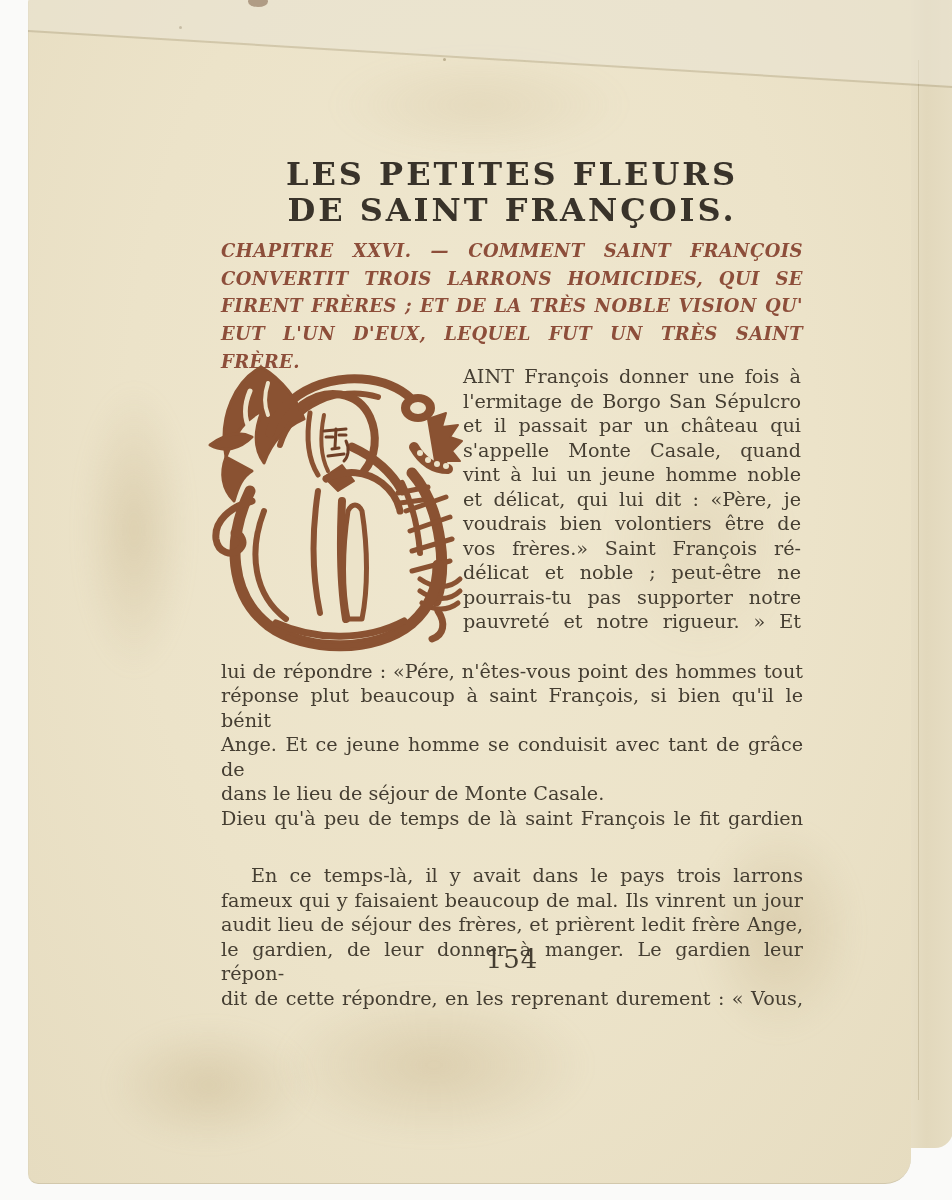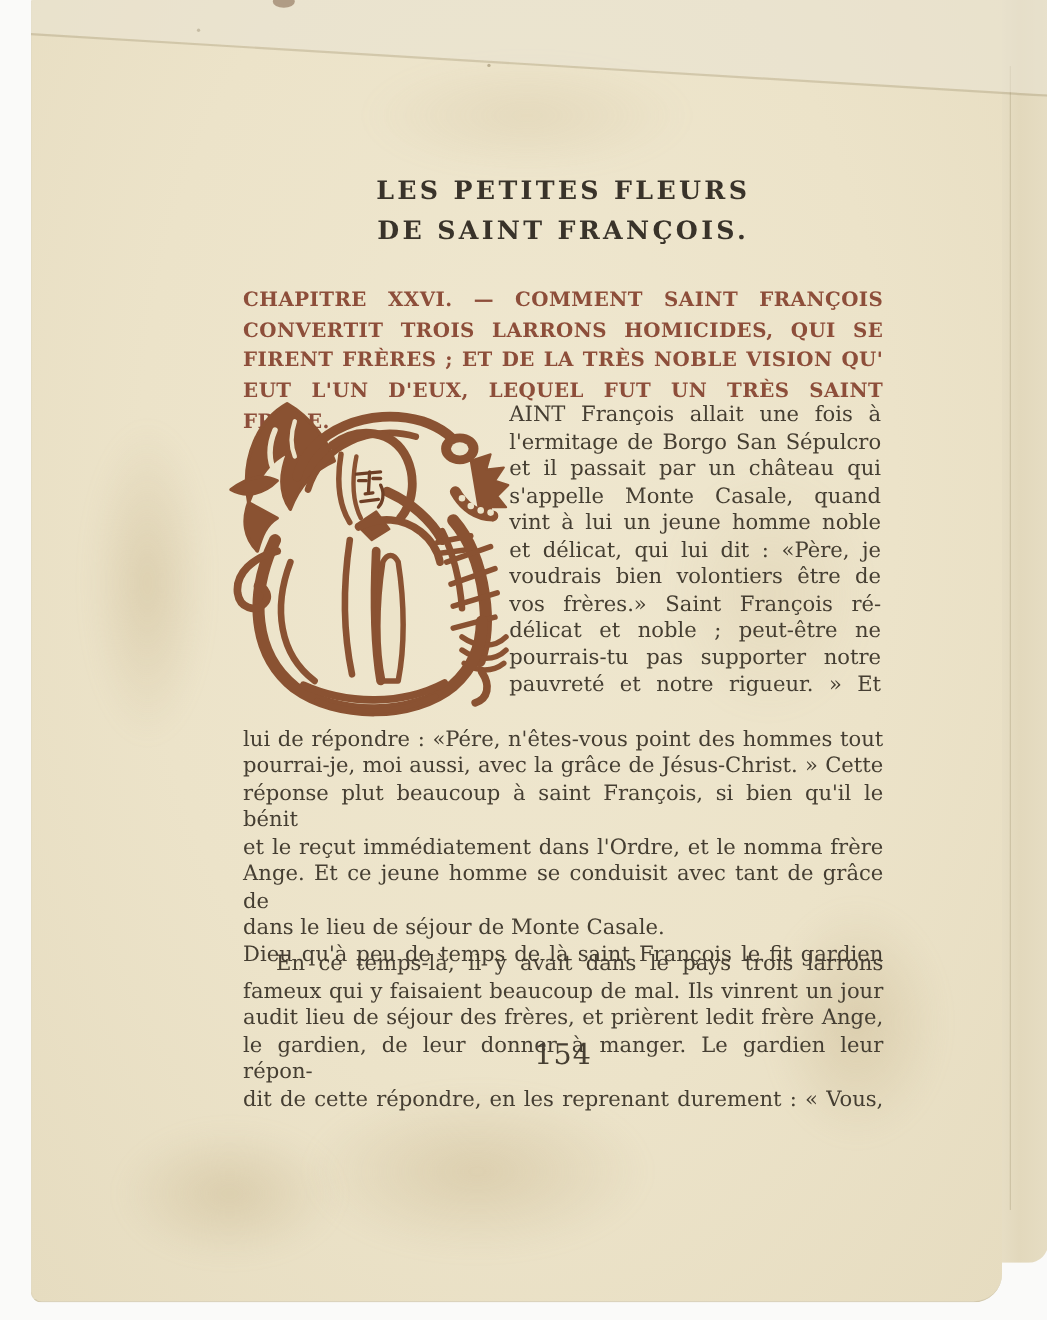--- a/index.html
+++ b/index.html
@@ -35,23 +35,23 @@
   
   .ghost{position:absolute;border-radius:50%;filter:blur(9px);pointer-events:none;
     background:radial-gradient(closest-side,rgba(185,163,118,.30),rgba(185,163,118,0) 72%);}
 
   .speck{position:absolute;width:3px;height:3px;border-radius:50%;background:#8b7b58;opacity:.8;}
   .top-blob{position:absolute;left:219px;top:-4px;width:20px;height:11px;border-radius:50%;
     background:#6b4526;}
 
   
   .title-line{position:absolute;left:192px;width:582px;text-align:center;color:#39332a;
-    font-size:23px;font-weight:bold;letter-spacing:3px;line-height:36px;}
-  .heading{position:absolute;left:192px;top:259px;width:582px;color:var(--heading);
-    font-size:18px;font-weight:bold;line-height:27.7px;letter-spacing:.4px;}
+    font-size:32px;font-weight:bold;letter-spacing:3px;line-height:36px;}
+  .heading{position:absolute;left:192px;top:237px;width:582px;color:var(--heading);
+    font-size:18px;font-weight:bold;line-height:27.7px;letter-spacing:.4px;font-style:italic;}
   .heading .hl{text-align:justify;text-align-last:justify;}
   .body-col{position:absolute;color:var(--ink);font-size:19.2px;line-height:24.55px;}
   .p-narrow{left:434px;top:365px;width:338px;}
   .p-full{left:192px;top:659.6px;width:582px;}
   .p-two{left:192px;top:864px;width:582px;}
   .bl{text-align:justify;text-align-last:justify;}
   .bl.no-just{text-align:left;text-align-last:left;}
   .indent{text-indent:30px;}
   .folio{position:absolute;left:192px;top:944px;width:582px;text-align:center;
     color:var(--ink);font-size:26px;letter-spacing:1px;}
@@ -154,38 +154,36 @@
           <path d="M133,74 L140,74"></path>
           <path d="M130,68 L129,86"></path>
           <path d="M126,88 L133,87"></path>
           <path d="M122,95 L138,93"></path>
           <path d="M140,80 C144,88 142,96 138,100"></path>
         </g>
       </svg>
     </div>
 
     <div class="body-col p-narrow">
-      <div class="bl">AINT François allait une fois à</div>
+      <div class="bl">AINT François donner une fois à</div>
       <div class="bl">l'ermitage de Borgo San Sépulcro</div>
       <div class="bl">et il passait par un château qui</div>
       <div class="bl">s'appelle Monte Casale, quand</div>
       <div class="bl">vint à lui un jeune homme noble</div>
       <div class="bl">et délicat, qui lui dit : «Père, je</div>
       <div class="bl">voudrais bien volontiers être de</div>
       <div class="bl">vos frères.» Saint François ré-</div>
       <div class="bl">délicat et noble ; peut-être ne</div>
       <div class="bl">pourrais-tu pas supporter notre</div>
       <div class="bl">pauvreté et notre rigueur. » Et</div>
     </div>
 
     <div class="body-col p-full">
       <div class="bl">lui de répondre : «Pére, n'êtes-vous point des hommes tout</div>
-      <div class="bl">pourrai-je, moi aussi, avec la grâce de Jésus-Christ. » Cette</div>
       <div class="bl">réponse plut beaucoup à saint François, si bien qu'il le bénit</div>
-      <div class="bl">et le reçut immédiatement dans l'Ordre, et le nomma frère</div>
       <div class="bl">Ange. Et ce jeune homme se conduisit avec tant de grâce de</div>
       <div class="bl no-just">dans le lieu de séjour de Monte Casale.</div>
       <div class="bl">Dieu qu'à peu de temps de là saint François le fit gardien</div>
     </div>
 
     <div class="body-col p-two">
       <div class="bl indent">En ce temps-là, il y avait dans le pays trois larrons</div>
       <div class="bl">fameux qui y faisaient beaucoup de mal. Ils vinrent un jour</div>
       <div class="bl">audit lieu de séjour des frères, et prièrent ledit frère Ange,</div>
       <div class="bl">le gardien, de leur donner à manger. Le gardien leur répon-</div>

